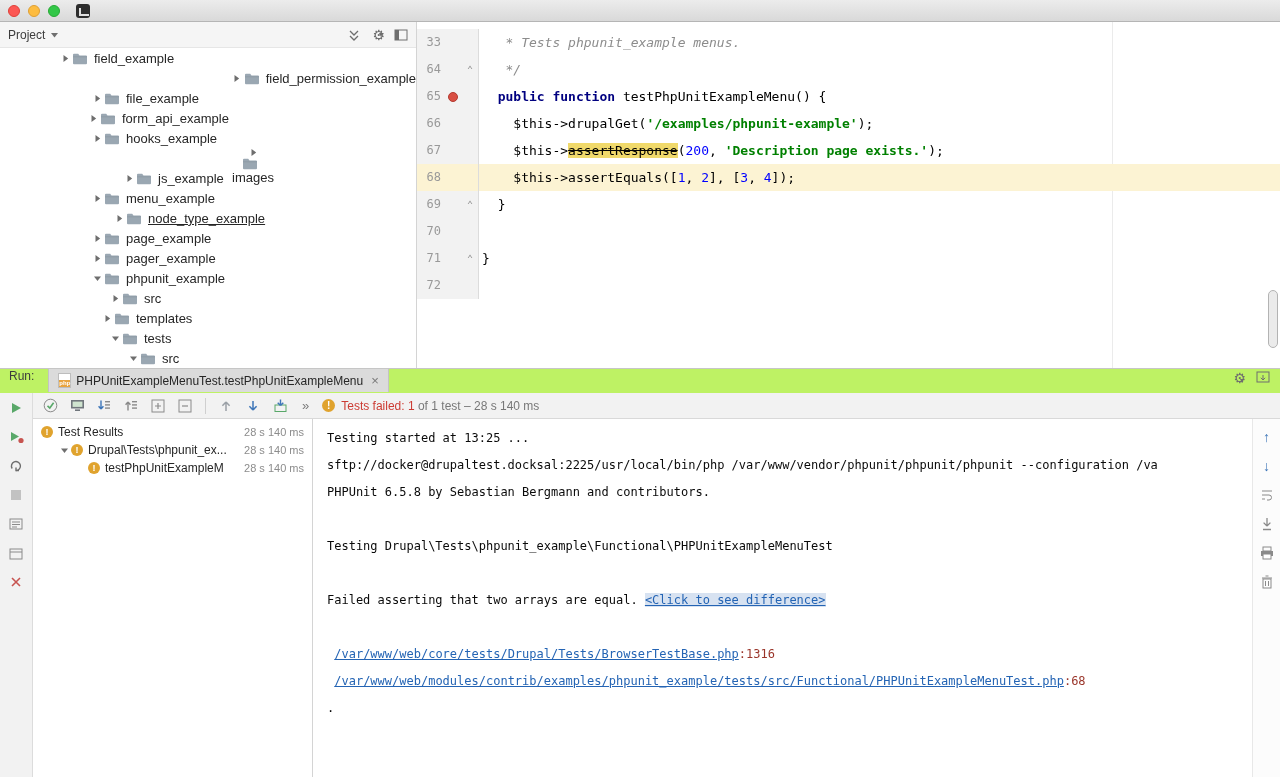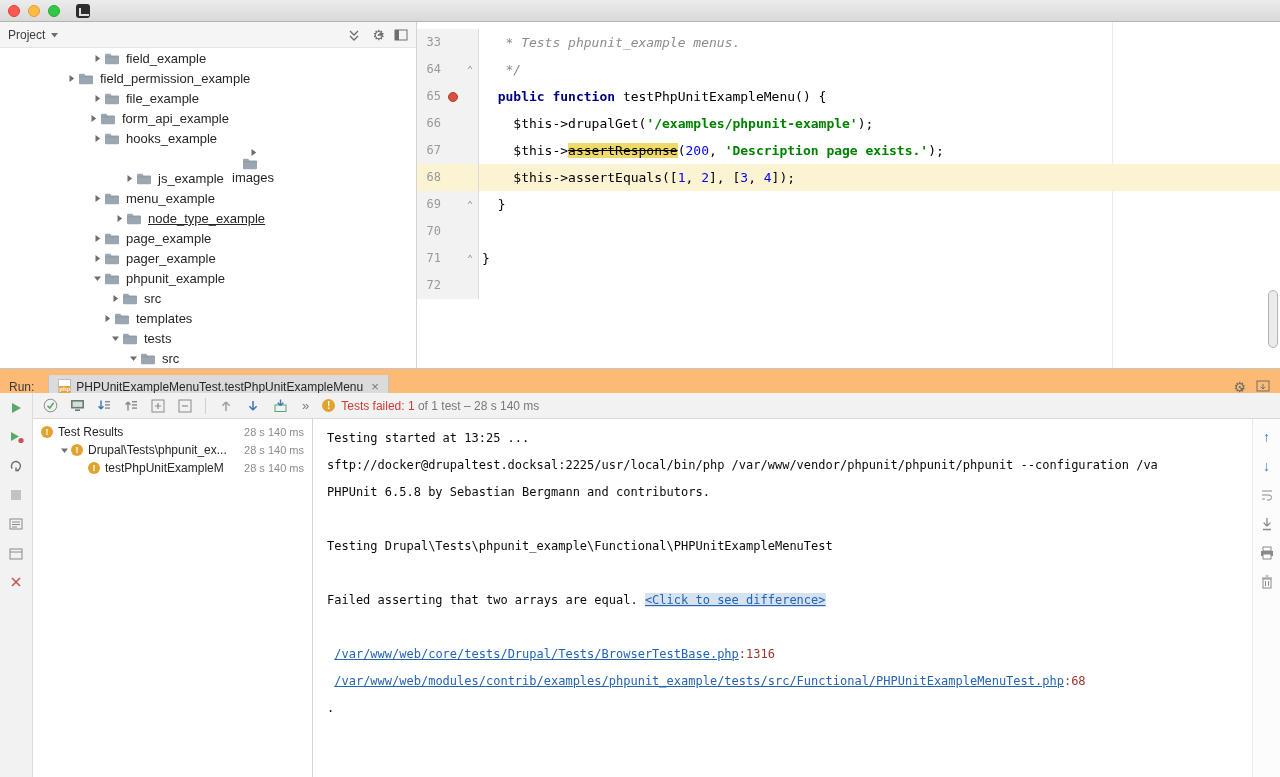--- a/index.html
+++ b/index.html
@@ -43,21 +43,21 @@
   .tok-keyword{color:var(--keyword-navy);font-weight:bold}
   .tok-string{color:var(--string-green);font-weight:bold}
   .tok-number{color:var(--number-blue)}
   .tok-deprecated{color:#000;background:var(--deprecated-yellow);text-decoration:line-through}
   .gutter-ball{width:10px;height:10px;border-radius:50%;background:#d94f43;border:1px solid #b33a30}
   .margin-guide{position:absolute;left:695px;top:0;bottom:0;width:1px;background:#ebebeb;z-index:1}
   .ed-thumb{position:absolute;right:2px;top:268px;width:10px;height:58px;border:1px solid #b3b3b3;border-radius:6px;background:rgba(165,165,165,.22);z-index:3}
 
   
   .run-panel{position:absolute;left:0;top:368px;right:0;bottom:0;background:#fff;border-top:1px solid #c6c6c6}
-  .run-tabbar{position:absolute;left:0;top:0;right:0;height:36px;background:#fdba74;border-bottom:1px solid #d6d6d6;display:flex;align-items:center}
+  .run-tabbar{position:absolute;left:0;top:0;right:0;height:36px;background:#bef264;border-bottom:1px solid #d6d6d6;display:flex;align-items:flex-start}
   .run-label{font-size:12px;color:#3c3c3c;margin-left:9px}
   .run-tab{display:flex;align-items:center;height:23px;margin-left:14px;padding:0 9px;background:#dbdbdb;border-left:1px solid #c3c3c3;border-right:1px solid #c3c3c3;font-size:12px;gap:5px}
   .php-icon{width:13px;height:15px;background:#fff;border:1px solid #bdbdbd;display:inline-flex;align-items:flex-end;justify-content:center;font-size:6px;font-weight:bold;color:#fff}
   .php-icon i{font-style:normal;background:#e8a33d;width:100%;text-align:center;line-height:7px}
   .tab-close{color:#787878;font-size:13px;margin-left:3px;line-height:1}
   .tabbar-right{margin-left:auto;display:flex;align-items:center;gap:12px;margin-right:10px;color:#6e6e6e}
   .gear-glyph{font-size:14px;line-height:1;color:#6e6e6e}
   .mini-caret{font-size:8px;color:#6e6e6e;margin-left:-6px}
 
   .run-toolbar{position:absolute;left:33px;top:24px;right:0;height:26px;background:#f2f2f2;border-bottom:1px solid #d9d9d9;display:flex;align-items:center;gap:9px;padding-left:8px}
@@ -117,35 +117,35 @@
         </span>
       <span>
           <svg width="14" height="12">
             <rect x="1" y="1" width="12" height="10" fill="none" stroke="#6e6e6e"></rect>
             <rect x="1" y="1" width="4" height="10" fill="#6e6e6e"></rect>
           </svg>
         </span>
     </span>
   </div>
   <div>
-      <div class="ptree-row" style="padding-left: 90px;">
+      <div class="ptree-row" style="padding-left: 58px;">
         <span class="tw">
           <svg width="9" height="9" viewBox="0 0 9 9">
             <path d="M2.5 1 L7.2 4.5 L2.5 8 Z" fill="#6e6e6e"></path>
           </svg>
         </span>
         <span class="folder">
           <svg width="16" height="13" viewBox="0 0 16 13">
             <path d="M1 2.8 q0-1 1-1 h4.2 l1.3 1.7 h6.5 q1 0 1 1 v6.7 q0 1-1 1 h-12 q-1 0-1-1 Z" fill="#9aa7b2"></path>
             <path d="M1 4.8 h14" stroke="#8a97a2" stroke-width="0.8"></path>
           </svg>
         </span>
         <span class="plabel">field_example</span>
       </div>
-      <div class="ptree-row" style="padding-left: 64px;">
+      <div class="ptree-row" style="padding-left: 64px; justify-content: flex-end;">
         <span class="tw">
           <svg width="9" height="9" viewBox="0 0 9 9">
             <path d="M2.5 1 L7.2 4.5 L2.5 8 Z" fill="#6e6e6e"></path>
           </svg>
         </span>
         <span class="folder">
           <svg width="16" height="13" viewBox="0 0 16 13">
             <path d="M1 2.8 q0-1 1-1 h4.2 l1.3 1.7 h6.5 q1 0 1 1 v6.7 q0 1-1 1 h-12 q-1 0-1-1 Z" fill="#9aa7b2"></path>
             <path d="M1 4.8 h14" stroke="#8a97a2" stroke-width="0.8"></path>
           </svg>

